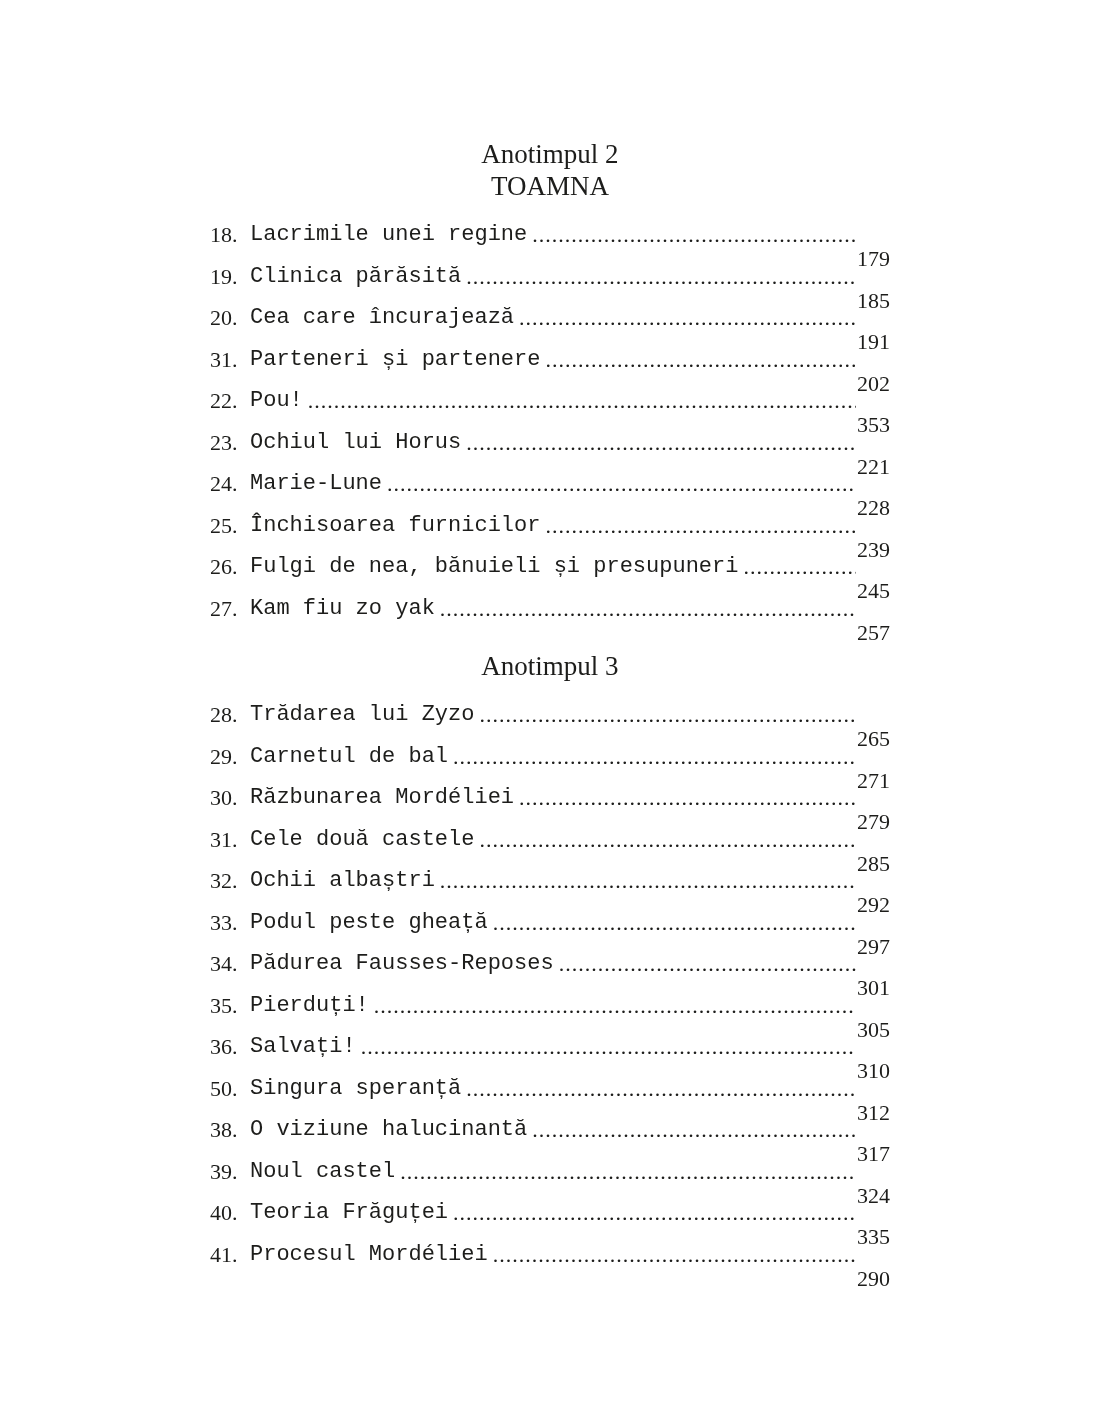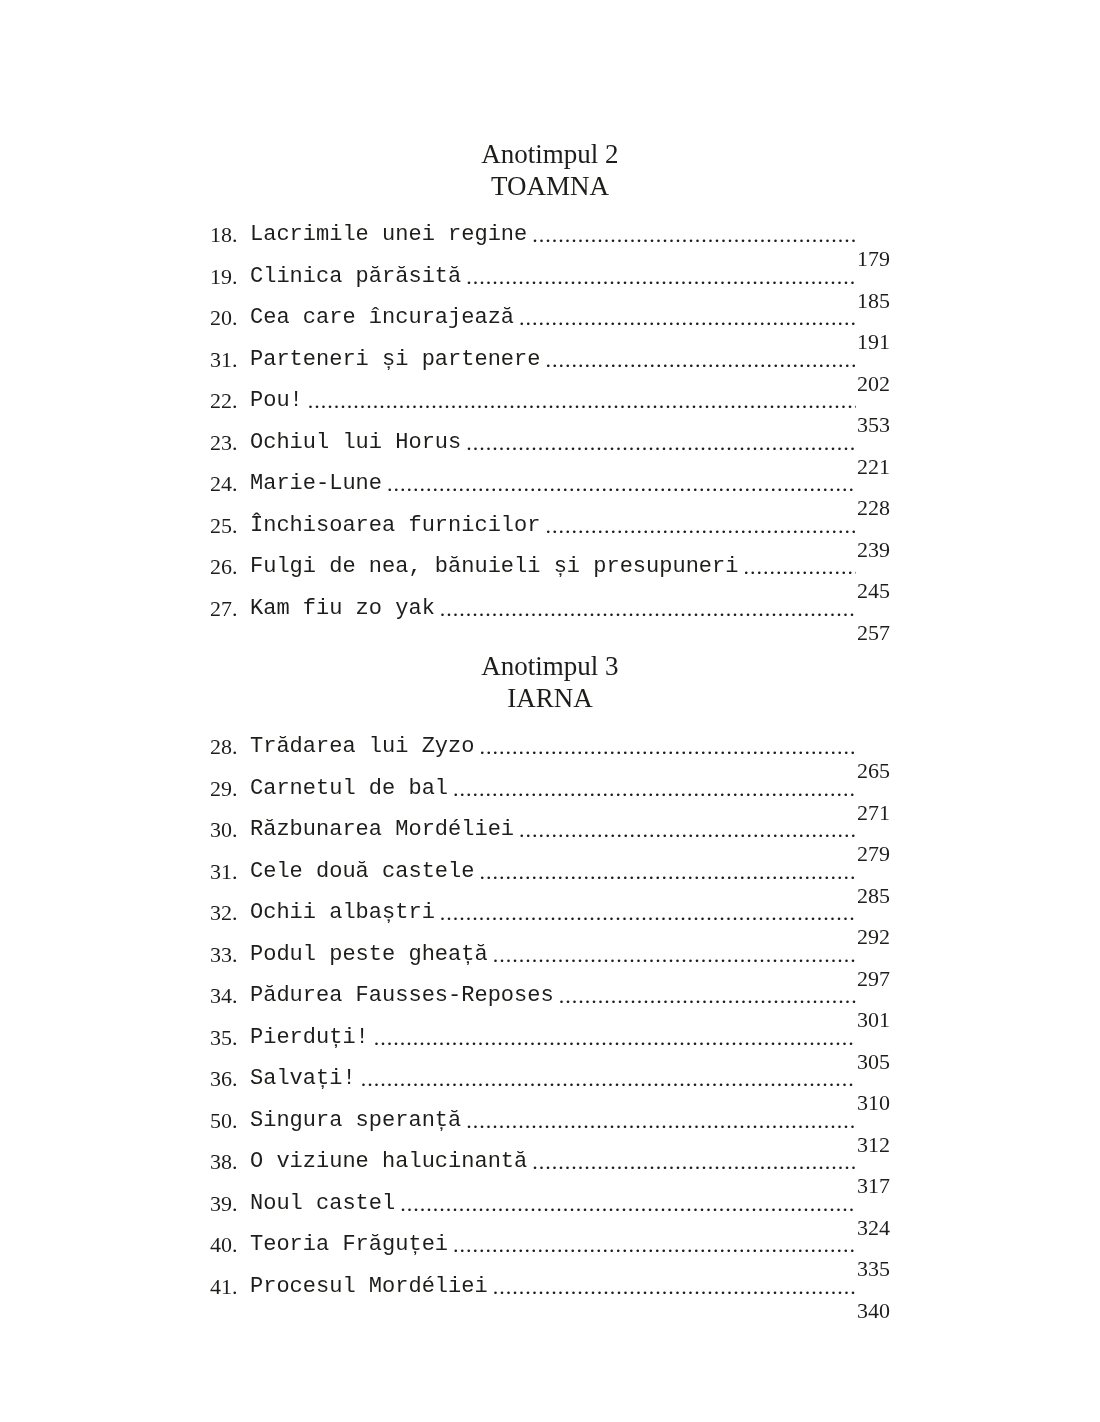--- a/index.html
+++ b/index.html
@@ -143,21 +143,20 @@
     <span class="entry-title">Kam fiu zo yak</span>
     <span class="entry-dots" aria-hidden="true"></span>
     <span class="entry-page">257</span>
   </li>
 </ul>
   </section>
 
   <section class="toc-section">
     <header class="season-heading">
       <div class="season-label">Anotimpul 3</div>
-      <div class="season-name">IARNA</div>
     </header>
     <ul class="toc-list">
   <li class="toc-entry">
     <span class="entry-num">28.</span>
     <span class="entry-title">Trădarea lui Zyzo</span>
     <span class="entry-dots" aria-hidden="true"></span>
     <span class="entry-page">265</span>
   </li>
 
   <li class="toc-entry">
@@ -241,18 +240,18 @@
     <span class="entry-num">40.</span>
     <span class="entry-title">Teoria Frăguței</span>
     <span class="entry-dots" aria-hidden="true"></span>
     <span class="entry-page">335</span>
   </li>
 
   <li class="toc-entry">
     <span class="entry-num">41.</span>
     <span class="entry-title">Procesul Mordéliei</span>
     <span class="entry-dots" aria-hidden="true"></span>
-    <span class="entry-page">340</span>
+    <span class="entry-page">290</span>
   </li>
 </ul>
   </section>
 </div>
 </main>
 
 </body></html>

